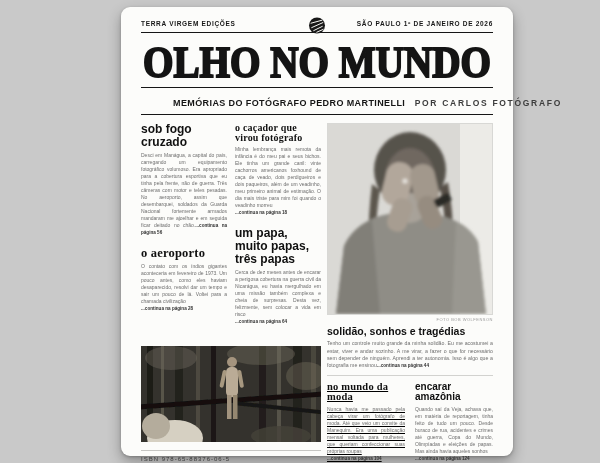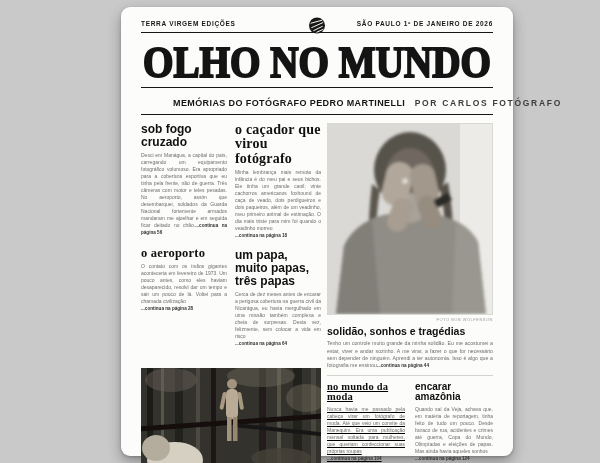--- a/index.html
+++ b/index.html
@@ -33,21 +33,21 @@
     border-top:1.4px solid #161616;border-bottom:1.4px solid #161616;
     text-align:center;padding:4px 0 4px;white-space:nowrap;
   }
   .subtitle{font-weight:bold;font-size:9px;letter-spacing:.4px;color:#151515;margin-left:32px;}
   .byline{font-weight:bold;font-size:8.5px;letter-spacing:1.7px;color:#3d3d3d;margin-left:5px;}
   
   .content{display:grid;grid-template-columns:180px 1fr;column-gap:6px;margin-top:8px;}
   .cols2{display:grid;grid-template-columns:86px 1fr;column-gap:8px;min-height:213px;align-content:start;}
   .article{margin-bottom:10px;}
   .h-sans{font-family:"Liberation Sans",sans-serif;font-weight:bold;font-size:12px;line-height:1.08;color:#101010;margin:0 0 3px;}
-  .h-serif{font-family:"Liberation Serif",serif;font-weight:bold;font-size:14px;line-height:1.02;color:#101010;margin:0 0 3px;letter-spacing:.2px;}
+  .h-serif{font-family:"Liberation Serif",serif;font-weight:bold;font-size:10px;line-height:1.02;color:#101010;margin:0 0 3px;letter-spacing:.2px;}
   .h-big{font-size:12.5px;}
   .body{font-size:5px;line-height:1.4;color:#6e6e6e;text-align:justify;margin:0;}
   .cont{font-weight:bold;color:#333;font-size:4.6px;}
   
   .photo-forest{width:100%;height:96px;margin-top:10px;display:block;}
   .left-rule{border:none;border-top:1px solid #c6c6c3;margin:8px 0 5px;}
   .isbn{font-size:6px;letter-spacing:1px;color:#3a3a3a;}
   .col3{display:flex;flex-direction:column;}
   .photo-portrait{width:100%;height:192px;border:1px solid #d8d8d5;box-sizing:border-box;display:block;background:#e3e2de;}
   .credit{font-size:4px;color:#9a9a9a;text-align:right;letter-spacing:.5px;margin:2px 0 4px;}

